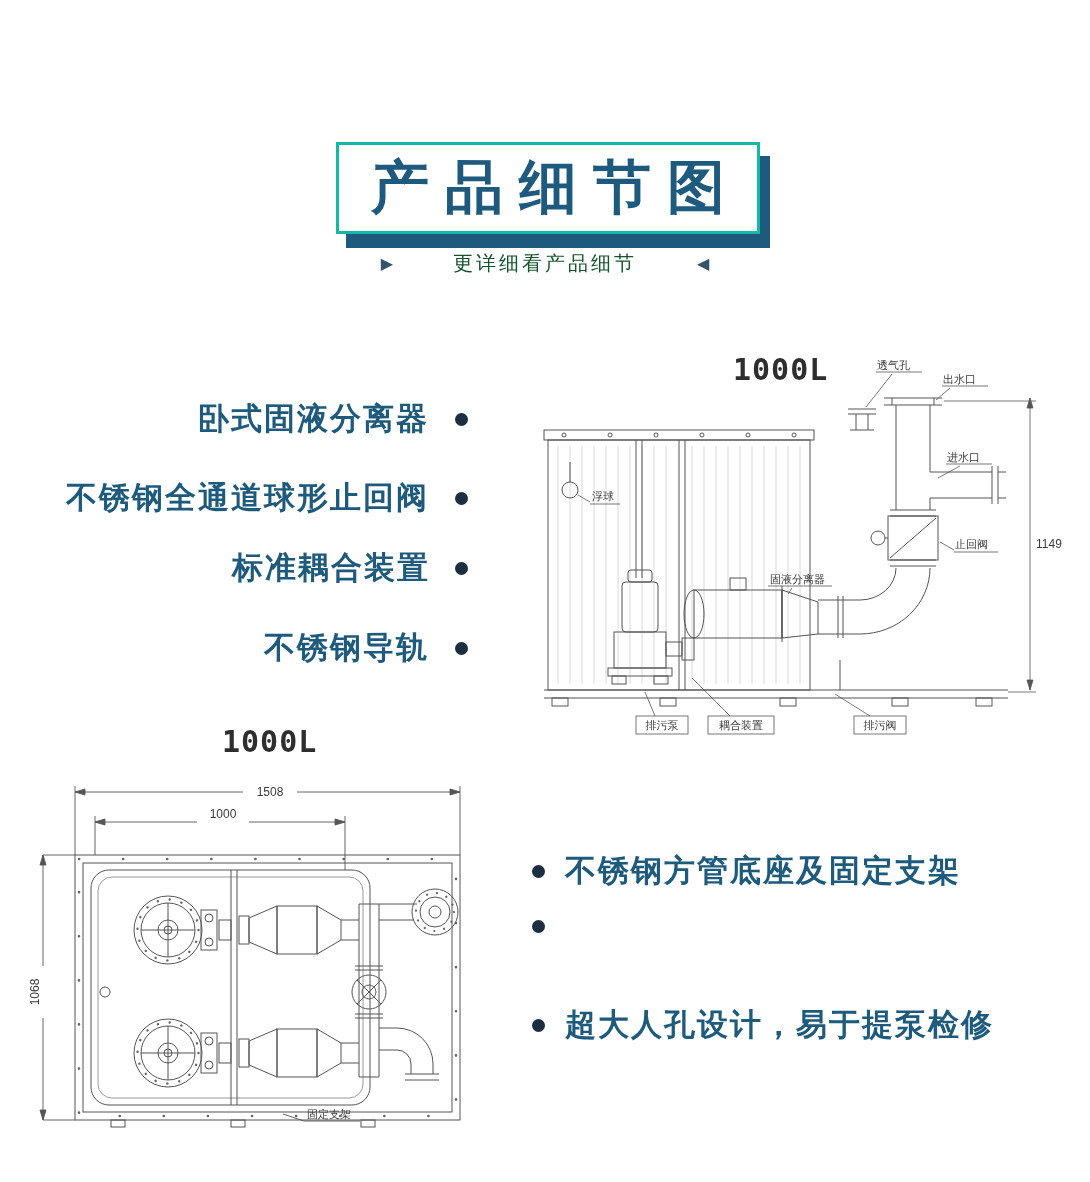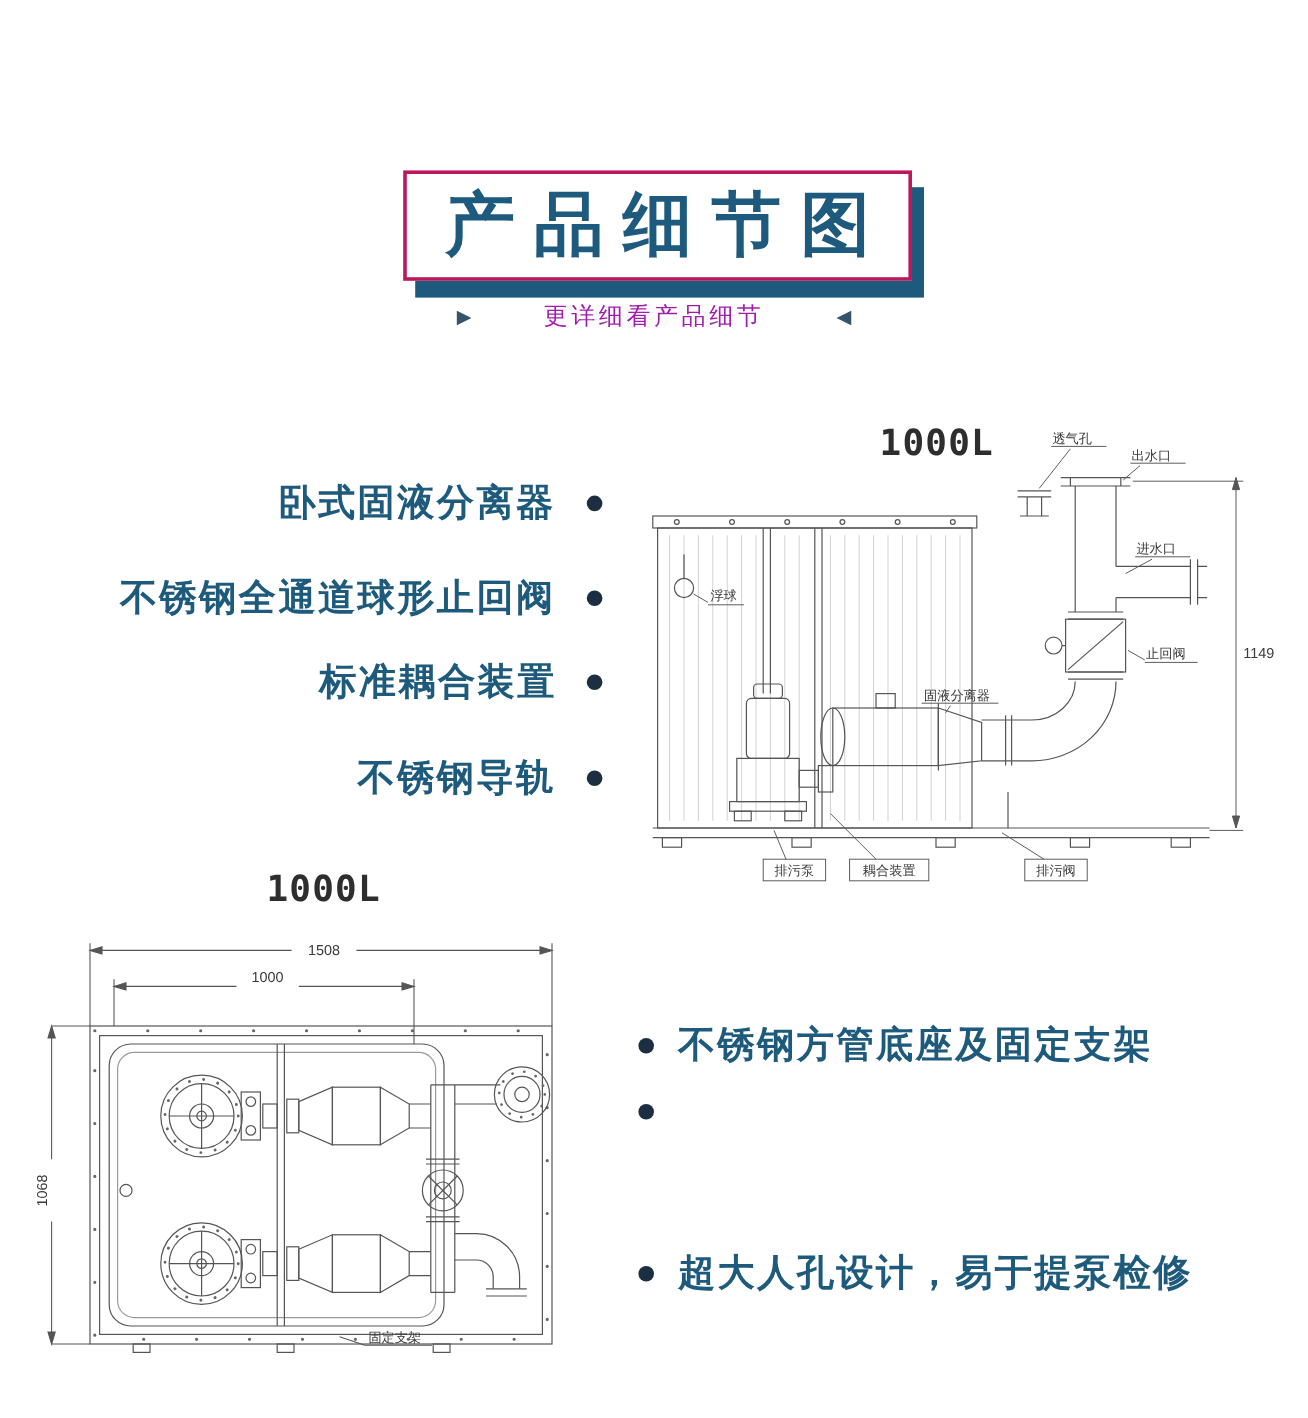--- a/index.html
+++ b/index.html
@@ -1,43 +1,43 @@
 <!DOCTYPE html>
 <html><head>
 <meta charset="utf-8">
 <style>
   html,body{margin:0;padding:0;background:#fff;}
   .page{position:relative;width:1090px;height:1182px;background:#fff;overflow:hidden;
         font-family:"Liberation Sans",sans-serif;}
 
   
   .title-box{position:absolute;left:336px;top:142px;width:418px;height:86px;
-             border:3px solid #be185d;box-shadow:10px 14px 0 #1d5a7d;background:#fff;
+             border:3px solid #14b8a6;box-shadow:10px 14px 0 #1d5a7d;background:#fff;
              display:flex;align-items:center;justify-content:center;}
   .title-text{font-size:58px;font-weight:bold;color:#1d5a7d;letter-spacing:16px;text-indent:16px;}
 
   .subtitle{position:absolute;left:0;top:250px;width:100%;display:flex;
             align-items:center;justify-content:center;gap:60px;}
   .subtitle .arrow{color:#35536b;font-size:16px;}
-  .subtitle .sub-text{color:#a21caf;font-size:20px;letter-spacing:3px;}
+  .subtitle .sub-text{color:#14532d;font-size:20px;letter-spacing:3px;}
 
   
   .cap{position:absolute;font-family:"DejaVu Sans Mono",monospace;font-size:30px;
        font-weight:bold;color:#2e2e2e;letter-spacing:1px;text-align:center;}
   .cap-side{left:733px;top:352px;}
   .cap-top{left:222px;top:724px;}
 
   
   .feat{position:absolute;display:flex;align-items:center;}
   .feat .txt{font-size:31px;font-weight:bold;color:#1d5a7c;letter-spacing:2px;white-space:nowrap;}
   .feat .dot{width:13px;height:13px;border-radius:50%;background:#1b2e42;flex:0 0 auto;}
-  .feat-left{right:588px;gap:26px;}
+  .feat-left{right:622px;gap:26px;}
   .feat-right{left:532px;gap:20px;justify-content:flex-end;}
   .fl1{top:398px;} .fl2{top:477px;} .fl3{top:547px;gap:25px;} .fl4{top:627px;}
-  .fr1{top:850px;} .fr2{top:920px;} .fr3{top:1004px;margin-top:36px;}
+  .fr1{top:850px;} .fr2{top:920px;} .fr3{top:1004px;}
 
   
   .svg-side{position:absolute;left:540px;top:350px;}
   .svg-top{position:absolute;left:25px;top:770px;}
   svg text{font-family:"Liberation Sans",sans-serif;fill:#3a3a3a;}
 </style>
 </head>
 <body>
 
 <div class="page">

